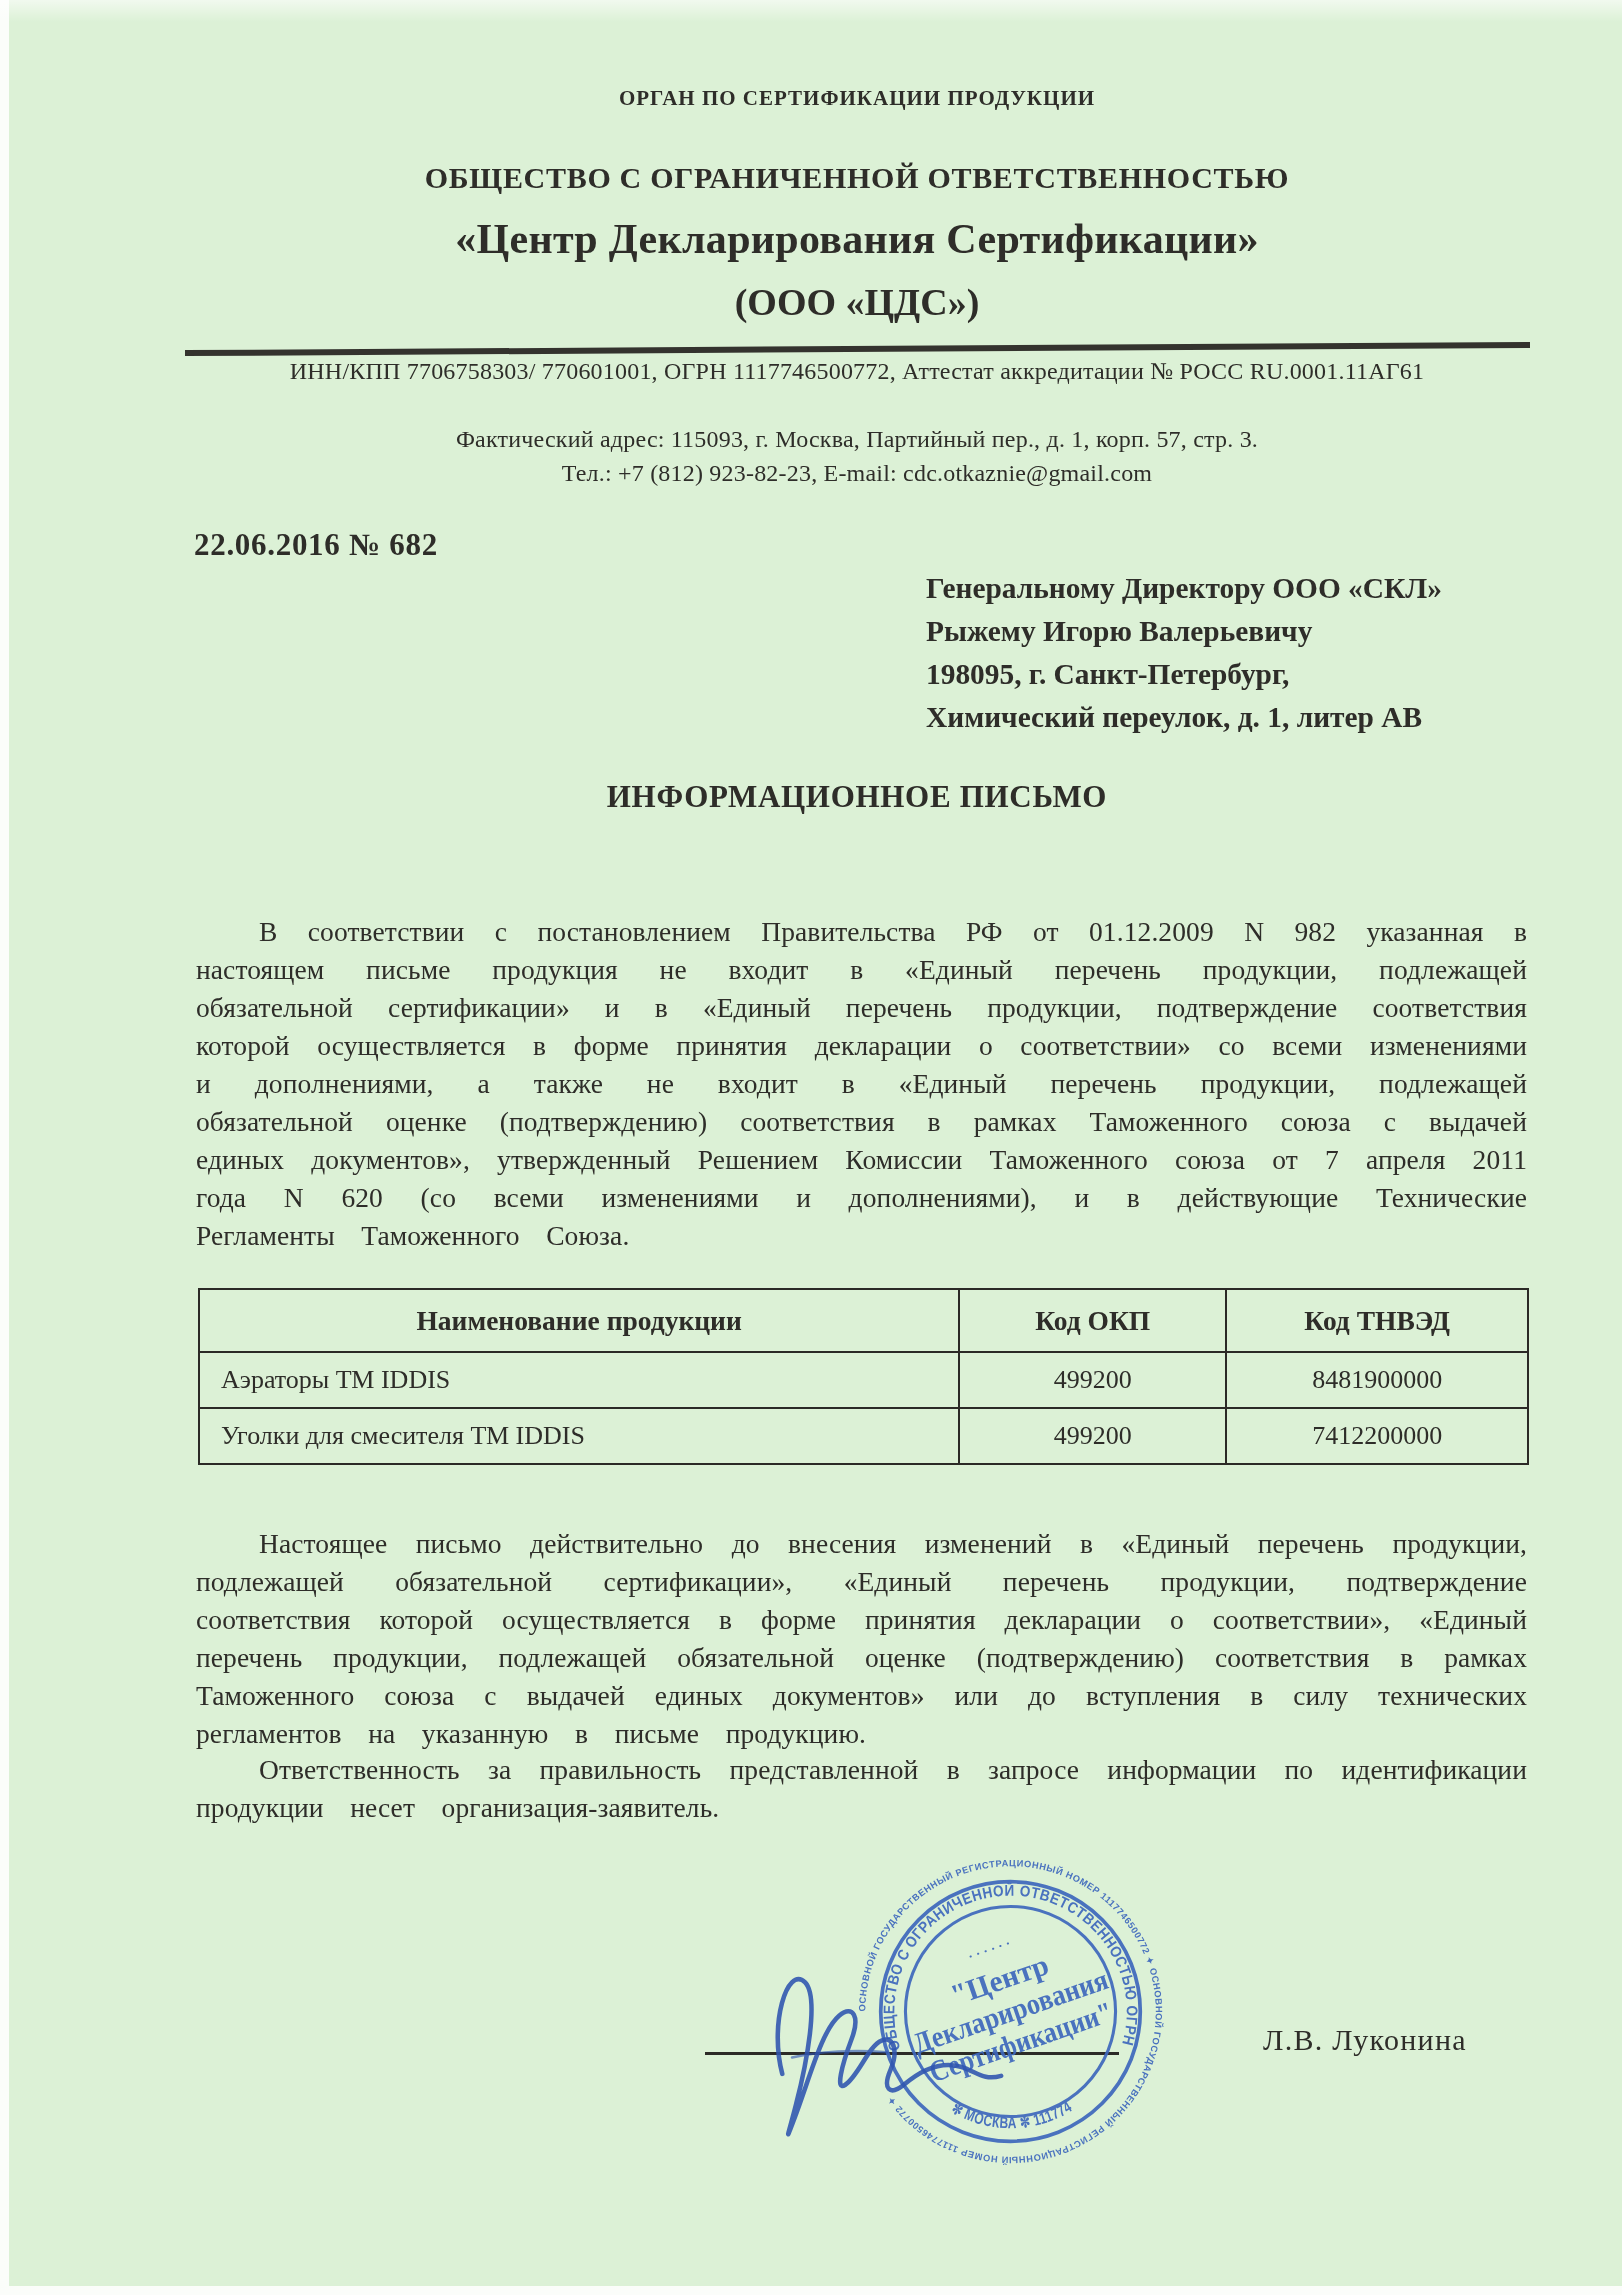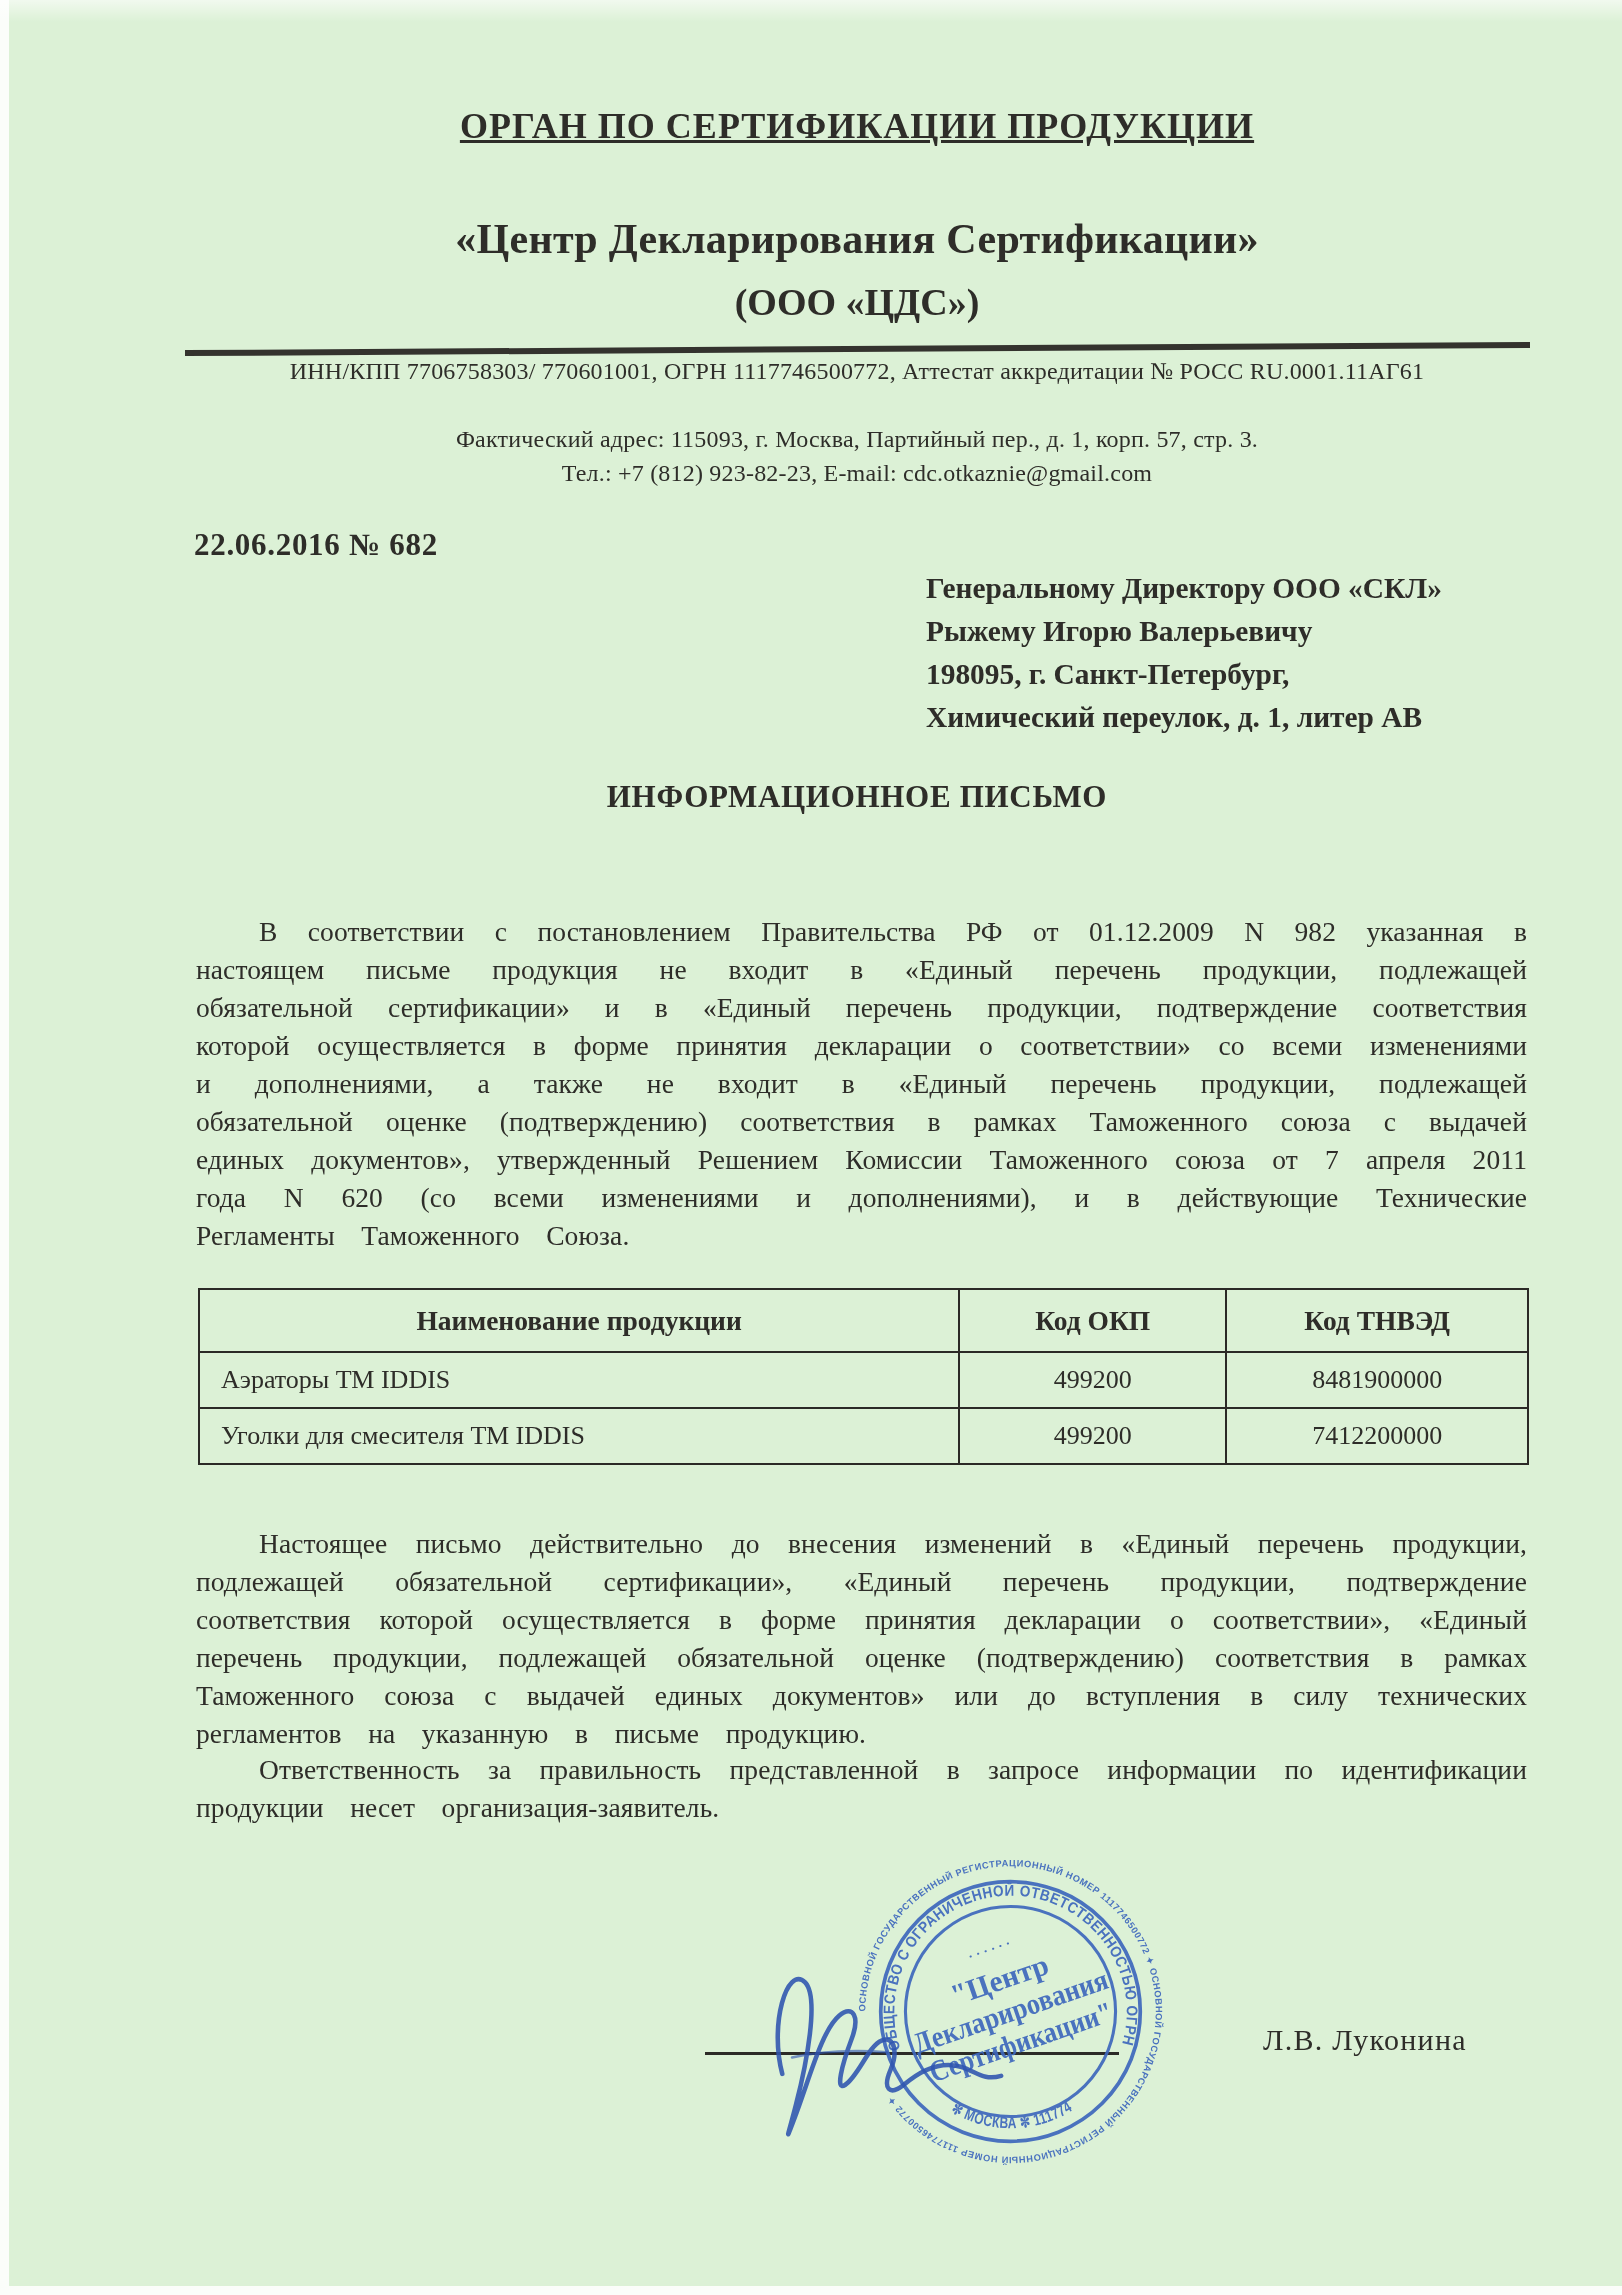--- a/index.html
+++ b/index.html
@@ -23,21 +23,21 @@
   }
   .edge{position:absolute;background:#fbfdfa;}
   .edge-left{left:0;top:0;width:8.5px;height:2295px;}
   .edge-bottom{left:0;top:2286px;width:1623px;height:9.2px;}
   .edge-top{left:0;top:0;width:1623px;height:22px;background:linear-gradient(180deg,rgba(255,255,255,.6),rgba(255,255,255,0));}
 
   .abs{position:absolute;}
   .ctr{left:183px;width:1348px;text-align:center;}
   .ink{color:var(--ink);}
 
-  .hdr1{top:105px;font-size:36px;font-weight:bold;letter-spacing:1px;text-decoration:underline;}
+  .hdr1{top:86px;font-size:21px;font-weight:bold;letter-spacing:1px;}
   .hdr2{top:161px;font-size:30px;font-weight:bold;letter-spacing:0.7px;}
   .hdr3{top:215px;font-size:42px;font-weight:bold;letter-spacing:0.3px;}
   .hdr4{top:280px;font-size:38px;font-weight:bold;}
 
   .rule{left:185px;top:346px;width:1345px;height:5.9px;background:var(--rule);transform:rotate(-0.35deg);}
 
   .info{font-size:24px;letter-spacing:0.2px;}
   .info1{top:358px;}
   .info2{top:392px;}
   .info3{top:426px;}
@@ -85,20 +85,21 @@
 
   .stamp-ring-font{font-family:"Liberation Sans",sans-serif;font-weight:bold;fill:var(--stamp);}
   .stamp-center-font{font-family:"Liberation Serif",serif;font-weight:bold;fill:var(--stamp);}
 </style>
 </head>
 <body>
 
 <div class="paper">
 
   <div class="abs ctr ink hdr1">ОРГАН ПО СЕРТИФИКАЦИИ ПРОДУКЦИИ</div>
+  <div class="abs ctr ink hdr2">ОБЩЕСТВО С ОГРАНИЧЕННОЙ ОТВЕТСТВЕННОСТЬЮ</div>
   <div class="abs ctr ink hdr3">«Центр Декларирования Сертификации»</div>
   <div class="abs ctr ink hdr4">(ООО «ЦДС»)</div>
 
   <div class="abs rule"></div>
 
   <div class="abs ctr ink info info1">ИНН/КПП  7706758303/ 770601001, ОГРН 1117746500772, Аттестат аккредитации № РОСС RU.0001.11АГ61</div>
   <div class="abs ctr ink info info3">Фактический адрес: 115093, г. Москва, Партийный пер., д. 1, корп. 57, стр. 3.</div>
   <div class="abs ctr ink info info4">Тел.: +7 (812) 923-82-23, E-mail: cdc.otkaznie@gmail.com</div>
 
   <div class="abs ink refline">22.06.2016 № 682</div>

